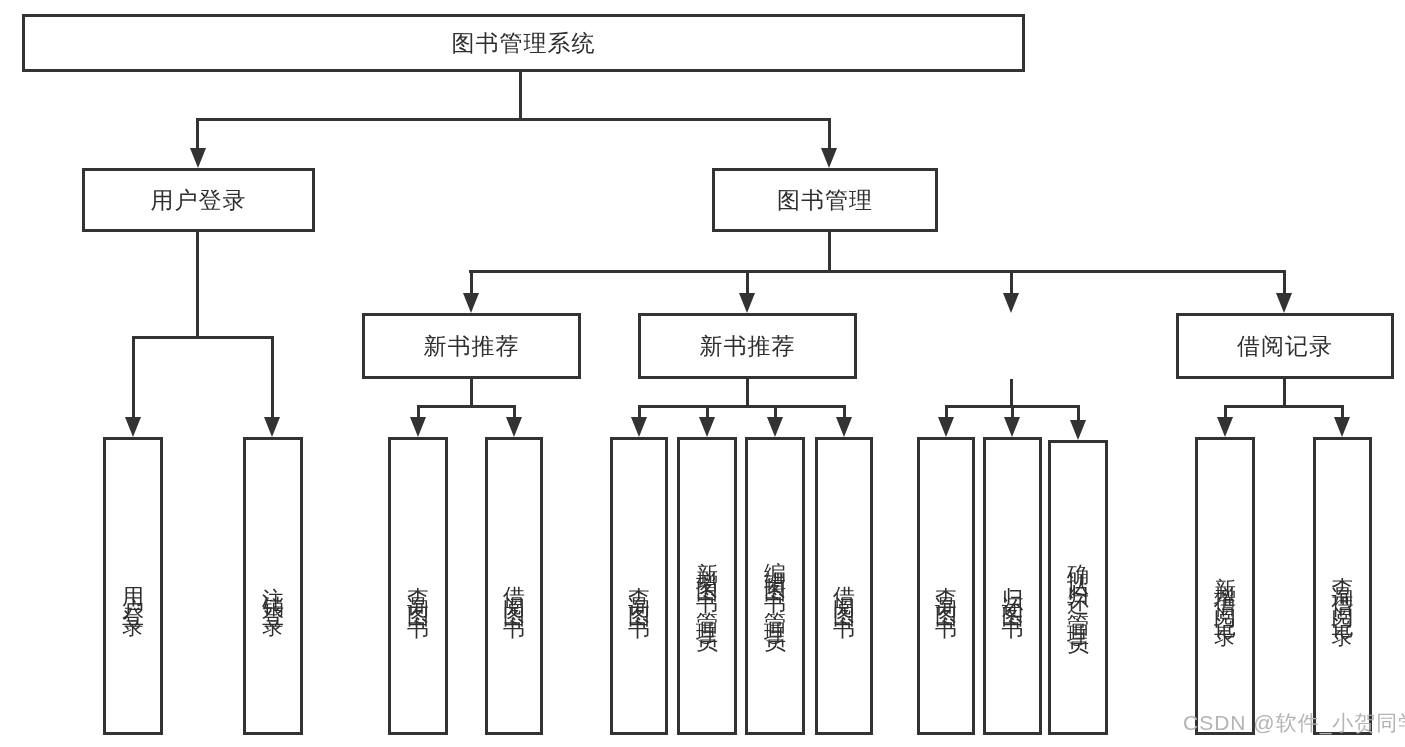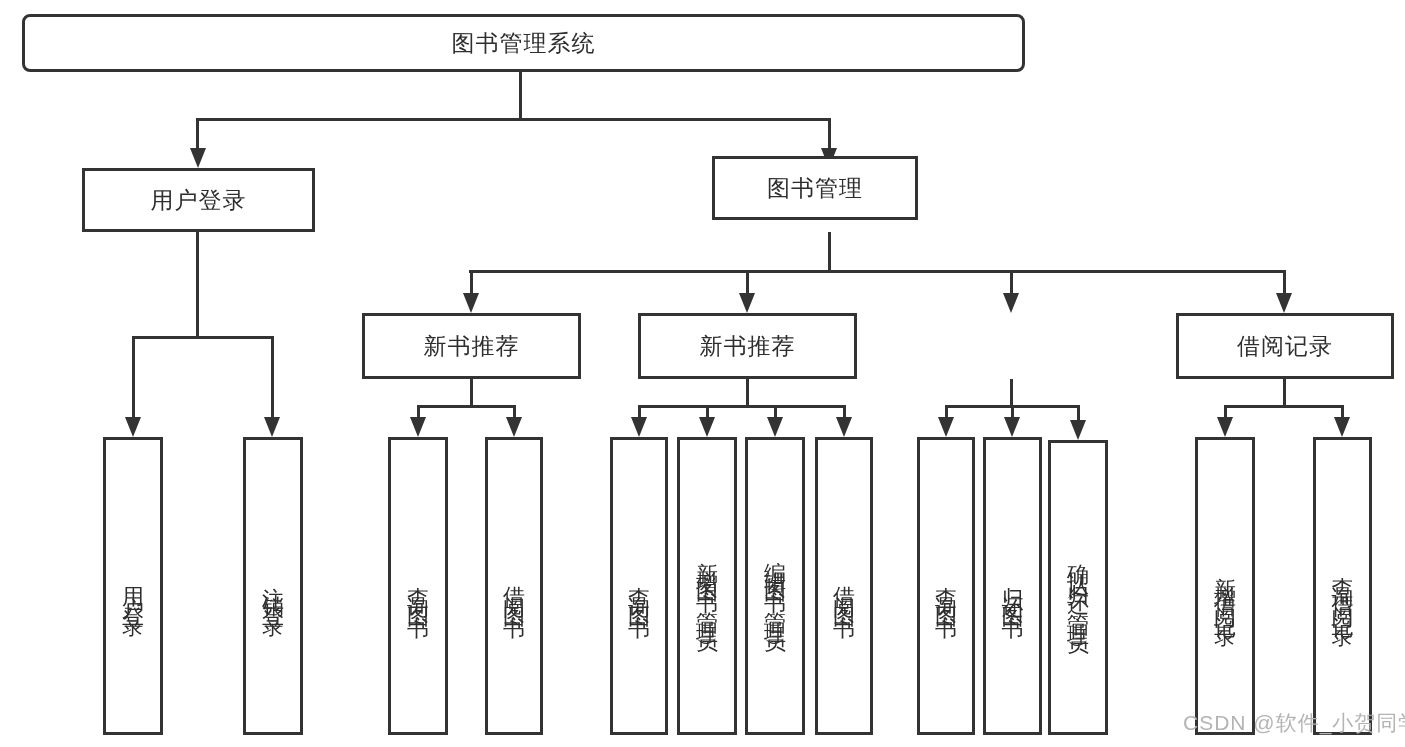--- a/index.html
+++ b/index.html
@@ -49,31 +49,31 @@
     color:var(--watermark);
     white-space:nowrap;
     letter-spacing:1px;
   }
 </style>
 </head>
 <body>
 
 <div class="stage">
 
-  <div class="box hbox" style="left:22px;top:14px;width:1003px;height:58px;border-radius:8px;">图书管理系统</div>
+  <div class="box hbox" style="left:22px;top:14px;width:1003px;height:58px;">图书管理系统</div>
 
   <div class="vline" style="left:519px;top:70px;height:48px;"></div>
   <div class="hline" style="left:197px;top:118px;width:634px;"></div>
   <div class="vline" style="left:196px;top:118px;height:32px;"></div>
   <div class="arrow" style="left:190px;top:148px;"></div>
   <div class="vline" style="left:828px;top:118px;height:32px;"></div>
   <div class="arrow" style="left:821px;top:148px;"></div>
 
   <div class="box hbox" style="left:82px;top:168px;width:233px;height:64px;">用户登录</div>
-  <div class="box hbox" style="left:712px;top:156px;width:206px;height:64px;">图书管理</div>
+  <div class="box hbox" style="left:712px;top:168px;width:226px;height:64px;">图书管理</div>
 
   <div class="vline" style="left:196px;top:232px;height:106px;"></div>
   <div class="hline" style="left:132px;top:336px;width:142px;"></div>
   <div class="vline" style="left:132px;top:336px;height:83px;"></div>
   <div class="arrow" style="left:125px;top:417px;"></div>
   <div class="vline" style="left:271px;top:336px;height:83px;"></div>
   <div class="arrow" style="left:264px;top:417px;"></div>
 
   <div class="vline" style="left:828px;top:232px;height:40px;"></div>
   <div class="hline" style="left:469px;top:270px;width:816px;"></div>

